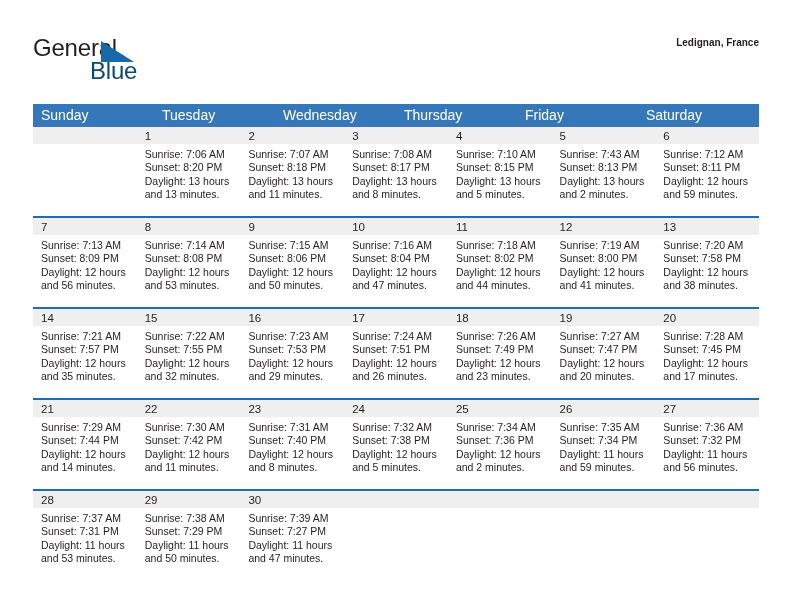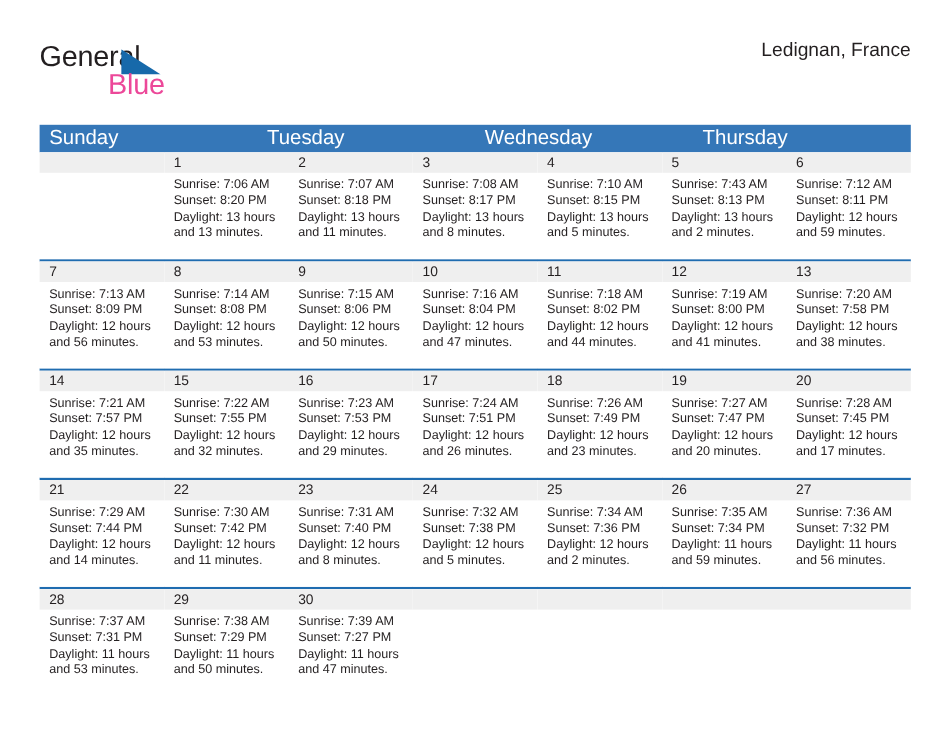--- a/index.html
+++ b/index.html
@@ -45,21 +45,21 @@
     letter-spacing: -0.2px;
     color: #231f20;
     font-family: "Liberation Sans", sans-serif;
   }
   .brand-blue {
     position: absolute;
     left: 57px;
     top: 23px;
     font-size: 24px;
     letter-spacing: -0.2px;
-    color: #ec4899;
+    color: #0c4a6e;
     font-family: "Liberation Sans", sans-serif;
     text-align: right;
   }
   .brand-flag {
     position: absolute;
     left: 68px;
     top: 7px;
     width: 33px;
     height: 21px;
   }
@@ -70,44 +70,45 @@
     top: 0;
     text-align: right;
   }
   .cal-title {
     font-size: 27px;
     color: #231f20;
     line-height: 32px;
     white-space: nowrap;
   }
   .cal-subtitle {
-    font-size: 16px;
+    font-size: 10px;
     color: #231f20;
     line-height: 20px;
     margin-top: 5px;
     white-space: nowrap;
+    font-weight: bold;
   }
 
   
   .calendar {
     position: absolute;
     left: 33px;
     top: 104px;
     width: 726px;
   }
   .weekdays {
     display: flex;
     width: 100%;
     background: #3577b8;
   }
   .weekday {
     flex: 1 1 0;
     box-sizing: border-box;
     padding: 4px 0 5px 8px;
-    font-size: 17px;
+    font-size: 14px;
     color: #ffffff;
     line-height: 14px;
     white-space: nowrap;
   }
   .week {
     display: flex;
     width: 100%;
     border-top: 2px solid #1f6cb0;
   }
   .week:first-of-type {
@@ -163,20 +164,22 @@
     </div>
 
   </div>
 
   <div class="calendar">
     <div class="weekdays">
       <div class="weekday">Sunday</div>
       <div class="weekday">Tuesday</div>
       <div class="weekday">Wednesday</div>
       <div class="weekday">Thursday</div>
+      <div class="weekday">Friday</div>
+      <div class="weekday">Saturday</div>
     </div>
     <div id="weeks-container">
         <div class="week">
           <div class="day-cell empty">
             <div class="day-number"></div>
             <div class="day-body">
               <div></div>
               <div></div>
               <div></div>
               <div></div>

